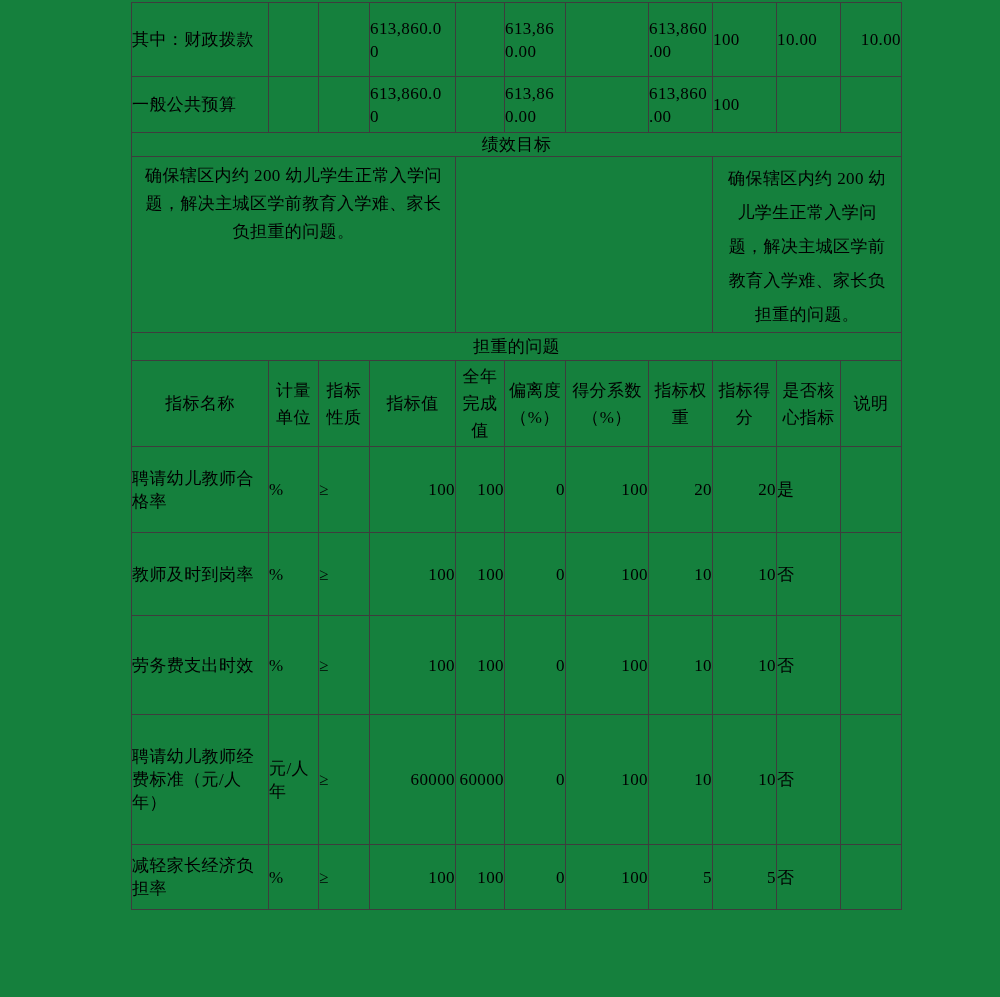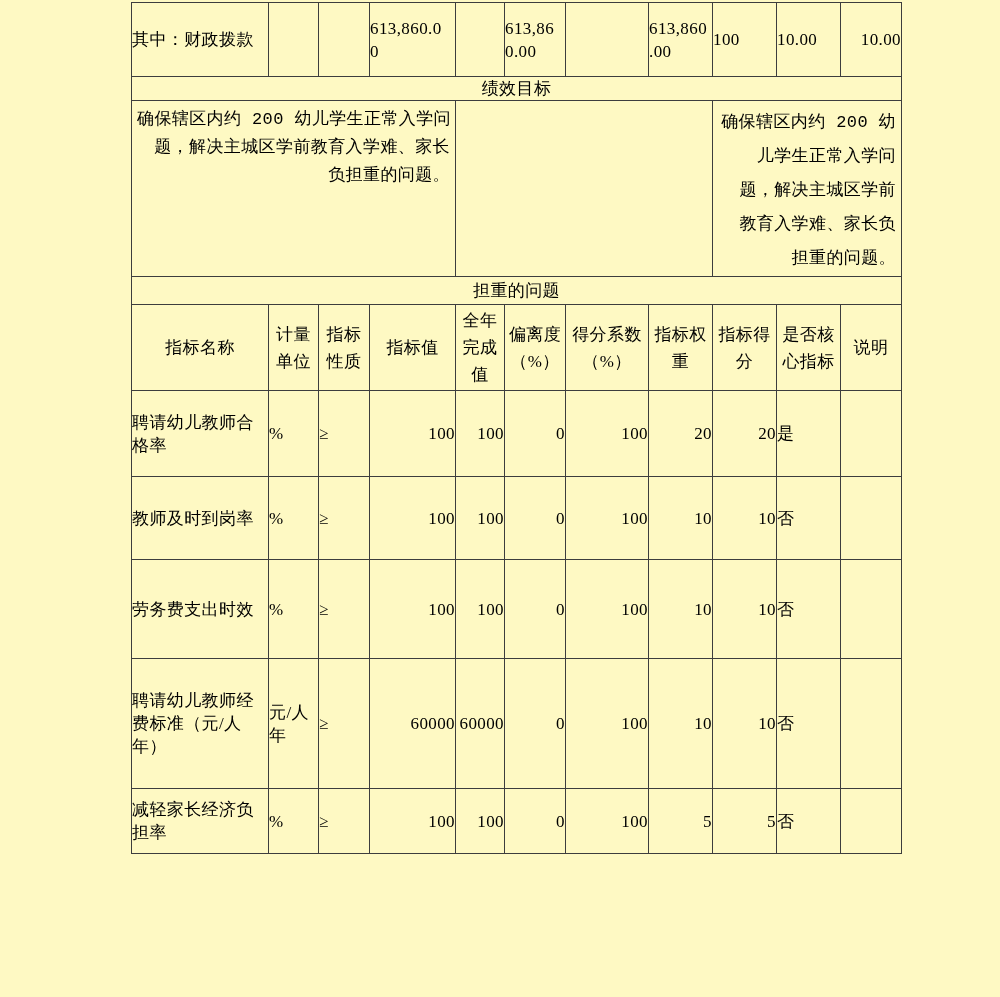--- a/index.html
+++ b/index.html
@@ -1,36 +1,36 @@
 <!DOCTYPE html>
 <html><head>
 <meta charset="utf-8">
 <style>
   html,body { margin:0; padding:0; background:#fff; }
   .page {
-    position:relative; width:1000px; height:997px; background:#fef9c3;
+    position:relative; width:1000px; height:997px; background:#15803d;
     overflow:hidden; color:#000;
     font-family:"Liberation Serif","DejaVu Serif",serif;
   }
   table.grid {
     position:absolute; left:131px; top:2px; width:770px;
     border-collapse:collapse; table-layout:fixed;
   }
   .grid td {
     border:1.5px solid #3d3d3d;
     font-size:17px; line-height:23px;
     padding:0; vertical-align:middle;
     white-space:pre; overflow:hidden;
     letter-spacing:0.4px;
   }
   .al { text-align:left;  padding-left:4px; }
   .ar { text-align:right; padding-right:2px; }
   tr.band td { text-align:center; }
   tr.goal-head td { text-align:center; line-height:26px; }
-  tr.goal-body td { vertical-align:top; text-align:right; padding:5px 5px 0 5px; line-height:28px;font-family:Liberation Mono, monospace; }
+  tr.goal-body td { vertical-align:top; text-align:center; padding:5px 5px 0 5px; line-height:28px; }
   tr.goal-body td.goal3 { line-height:34px; }
   tr.ind-head td { text-align:center; line-height:27px; }
   .num { letter-spacing:0; }
 </style>
 </head>
 <body>
 
 <div class="page">
   <table class="grid">
     <colgroup>
@@ -58,20 +58,36 @@
       <td class="al num">613,86
 0.00</td>
       <td></td>
       <td class="al num">613,860
 .00</td>
       <td class="al num">100</td>
       <td class="al num">10.00</td>
       <td class="ar num">10.00</td>
     </tr>
 
+    <tr style="height:56px">
+      <td class="al">一般公共预算</td>
+      <td></td>
+      <td></td>
+      <td class="al num">613,860.0
+0</td>
+      <td></td>
+      <td class="al num">613,86
+0.00</td>
+      <td></td>
+      <td class="al num">613,860
+.00</td>
+      <td class="al num">100</td>
+      <td></td>
+      <td></td>
+    </tr>
 
     <tr class="band" style="height:14px">
       <td colspan="11">绩效目标</td>
     </tr>
 
 
     <tr class="goal-body" style="height:139px">
       <td colspan="4">确保辖区内约 200 幼儿学生正常入学问
 题，解决主城区学前教育入学难、家长
 负担重的问题。</td>

